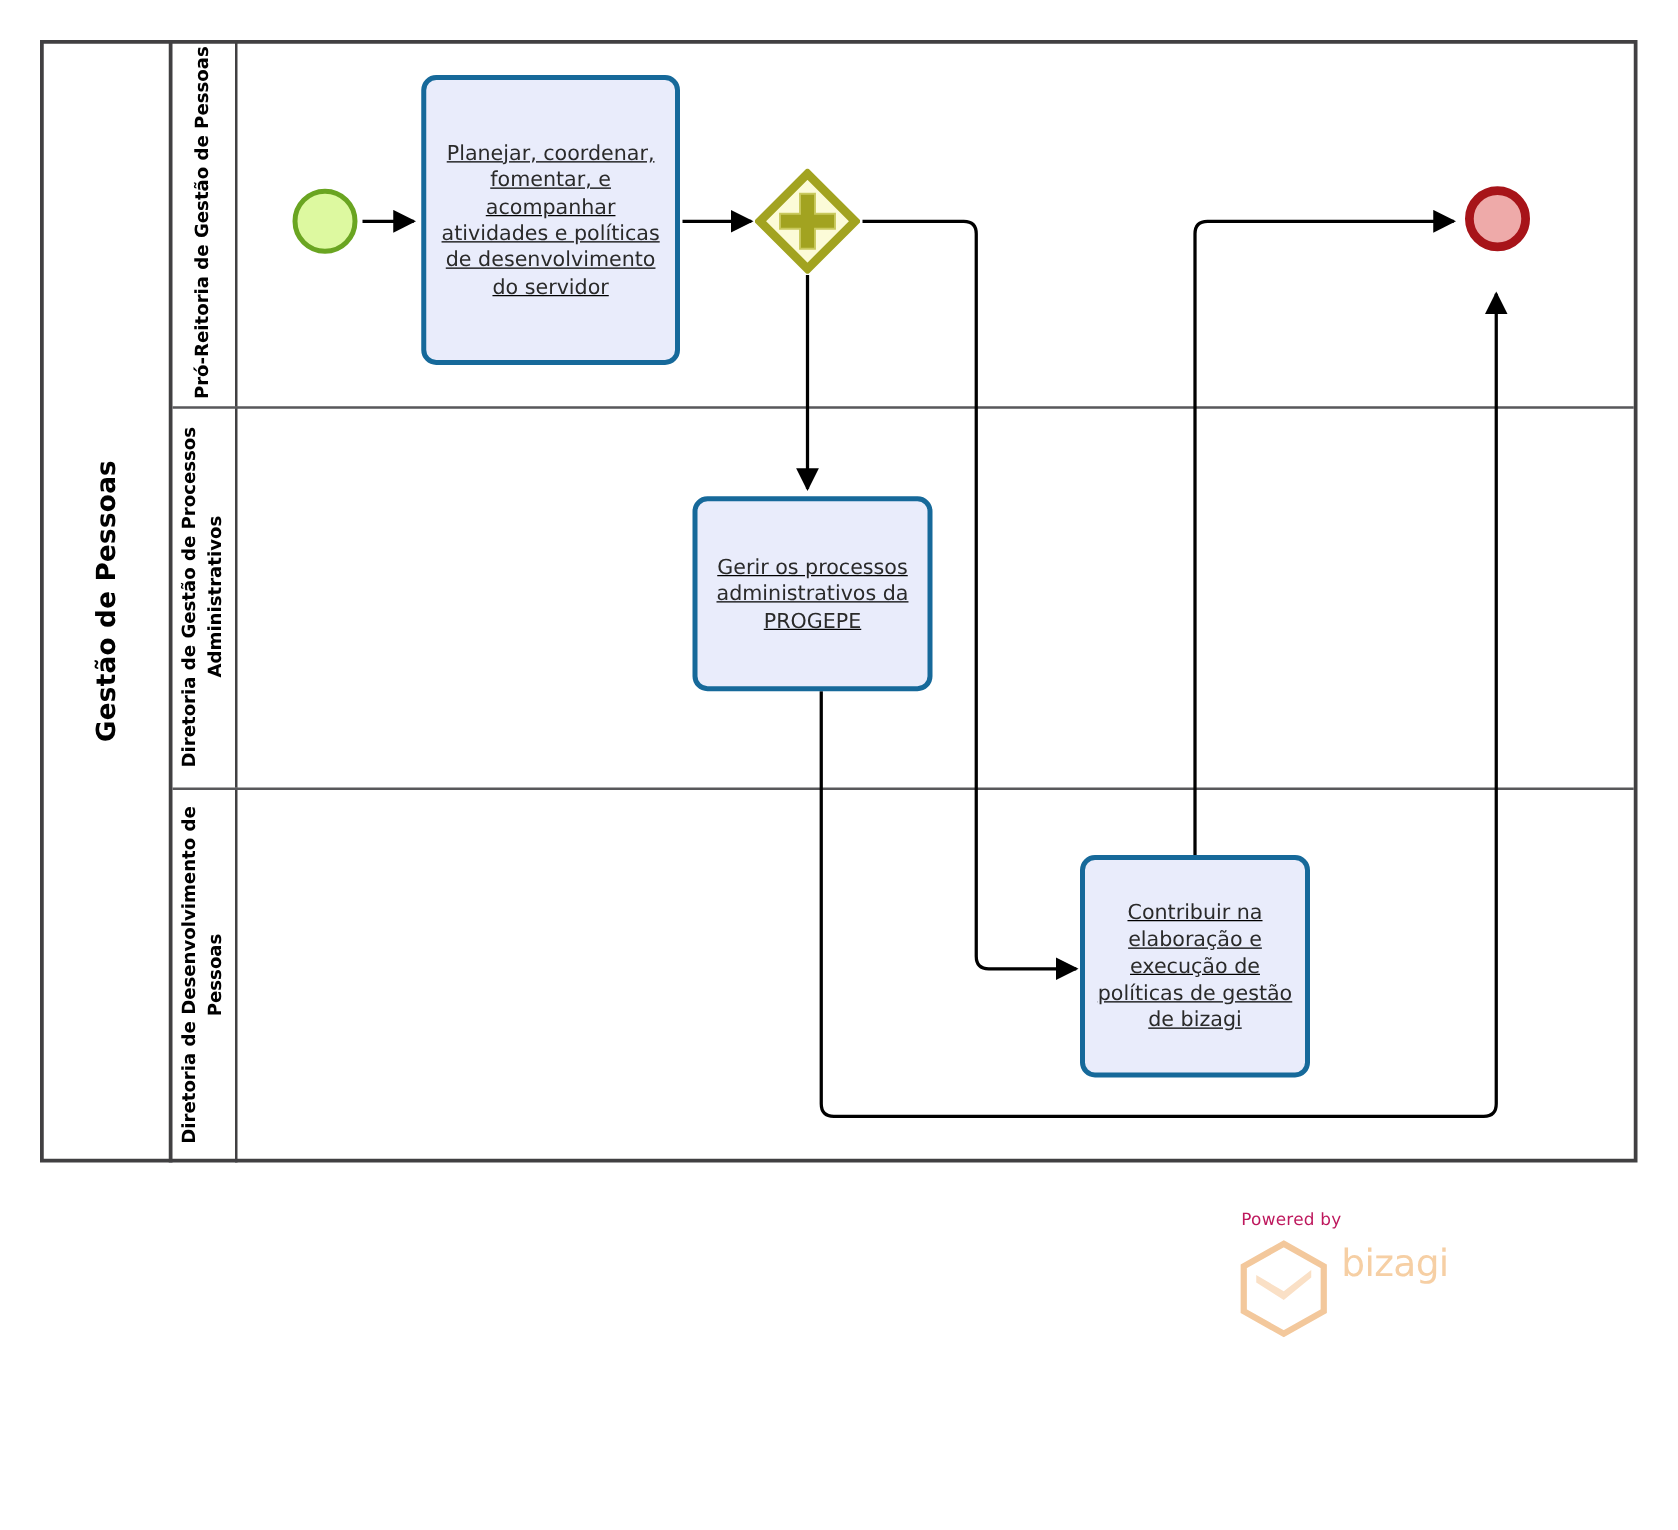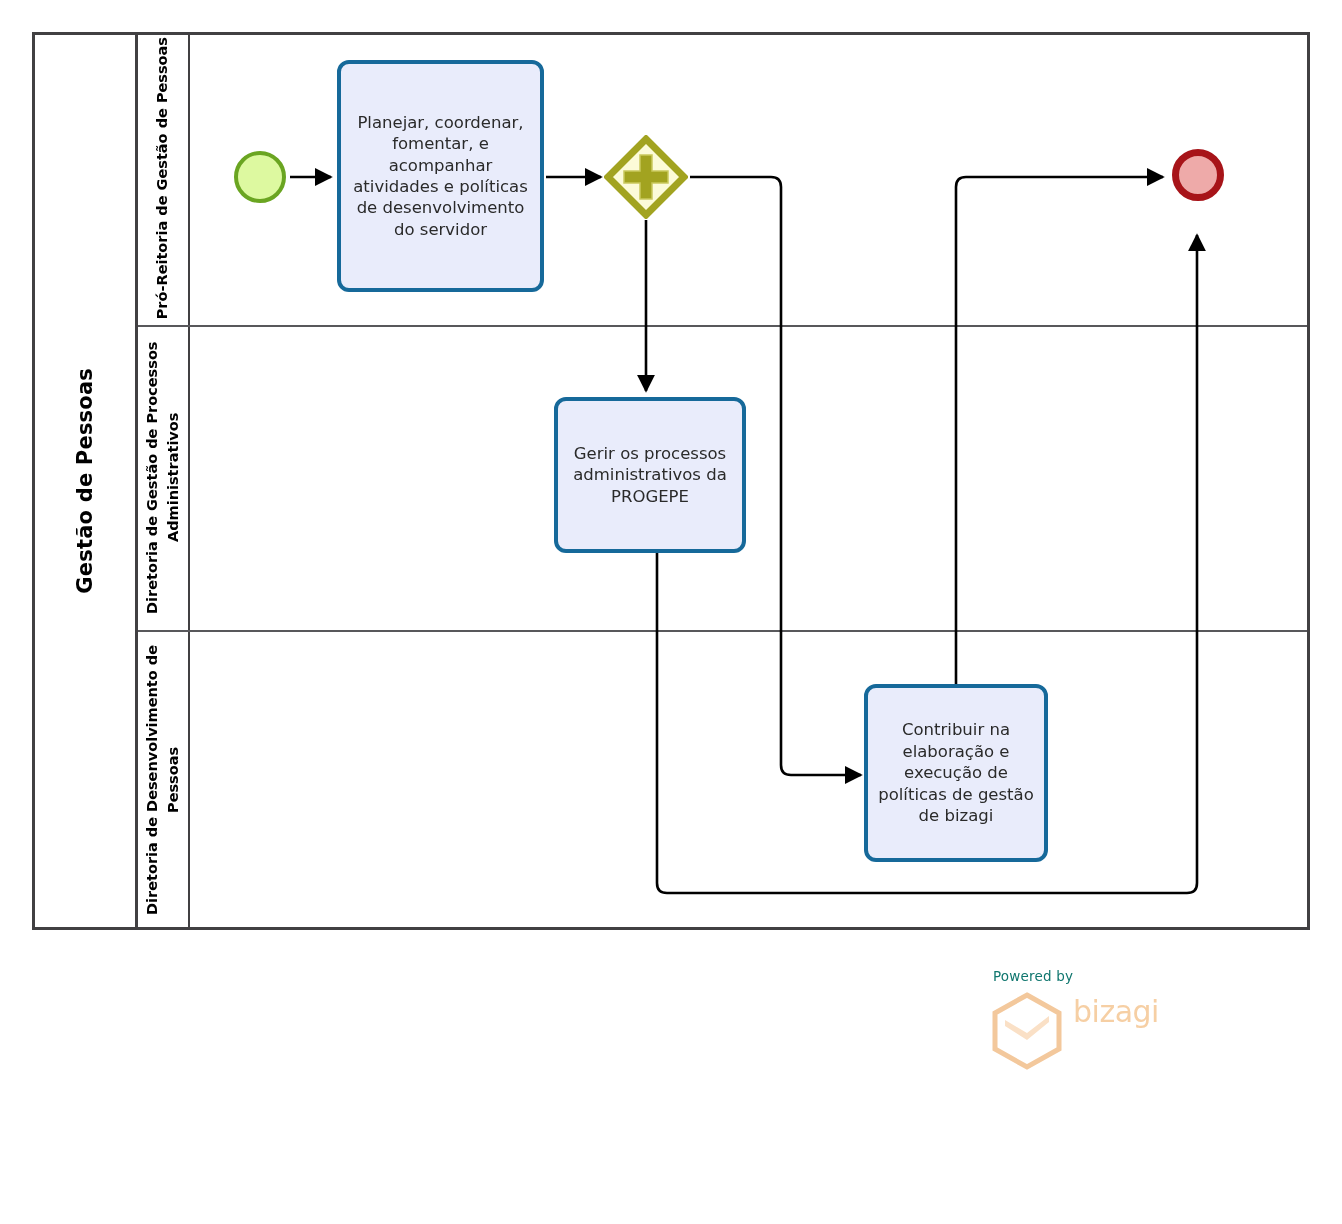--- a/index.html
+++ b/index.html
@@ -115,20 +115,21 @@
     position: absolute;
     background: #e9ecfb;
     border: 4px solid #16699a;
     border-radius: 12px;
     box-sizing: border-box;
     display: flex;
     align-items: center;
     justify-content: center;
     text-align: center;
     padding: 4px 8px;
+    text-decoration: underline;
   }
   .task span {
     font-size: 16.5px;
     color: #2a2a2a;
     line-height: 1.30;
     display: block;
   }
 
   .gateway {
     position: absolute;
@@ -143,21 +144,21 @@
     left: 975px;
     top: 968px;
     width: 280px;
     height: 105px;
   }
   .wm-powered {
     position: absolute;
     left: 18px;
     top: 0px;
     font-size: 13.5px;
-    color: #0f766e;
+    color: #be185d;
     letter-spacing: 0.2px;
   }
   .wm-hex {
     position: absolute;
     left: 16px;
     top: 24px;
     width: 72px;
     height: 78px;
   }
   .wm-bizagi {

